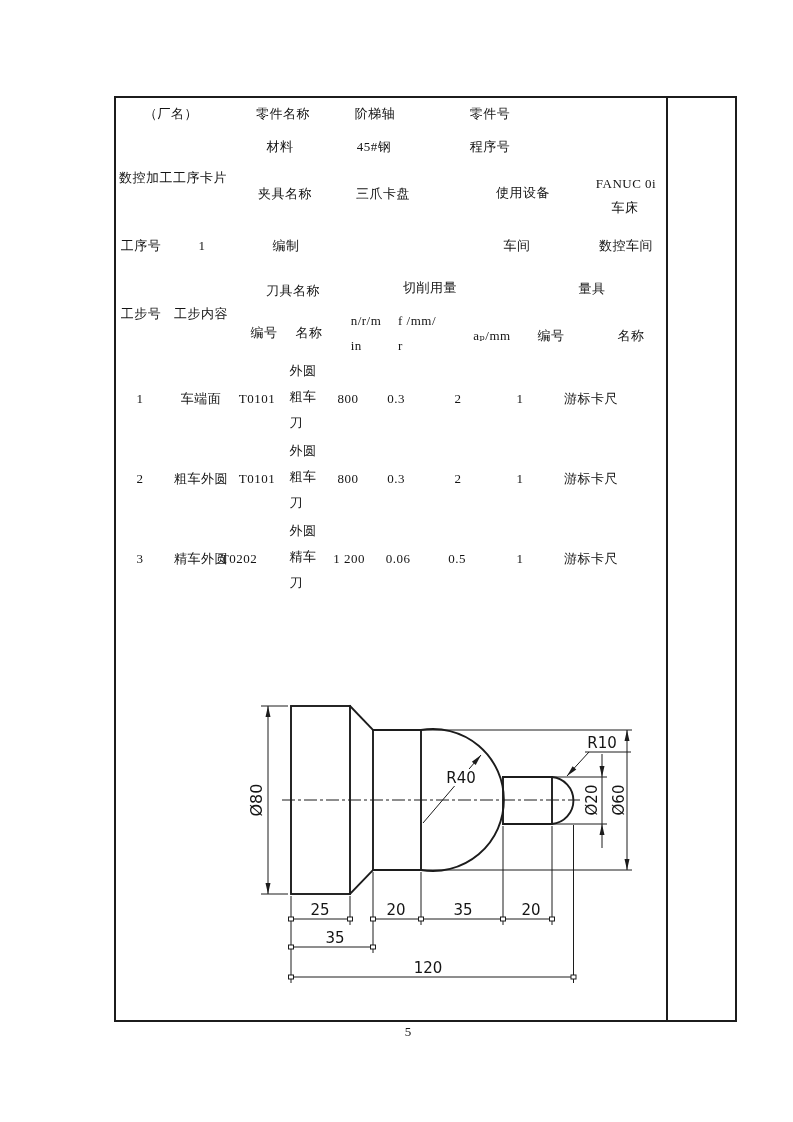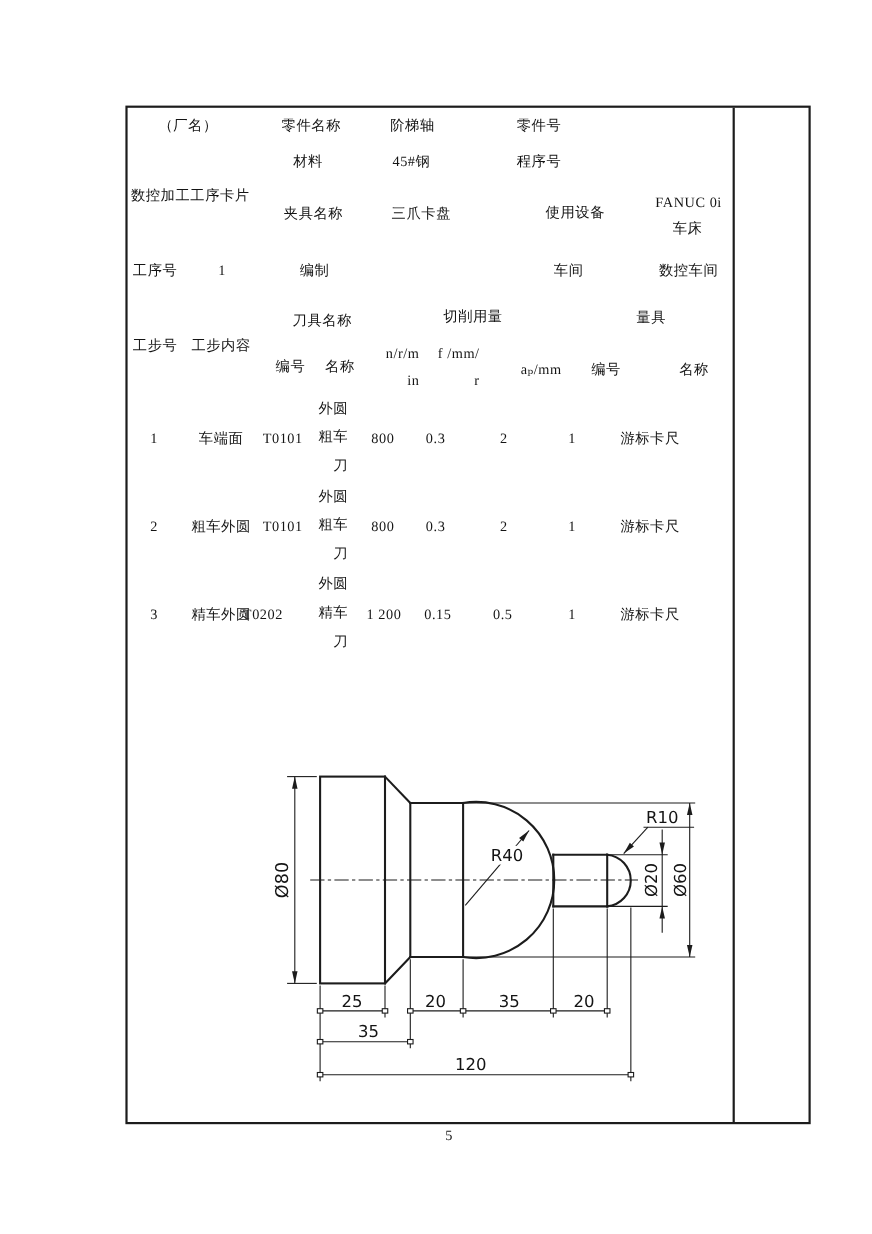--- a/index.html
+++ b/index.html
@@ -5,21 +5,21 @@
   html,body{margin:0;padding:0;background:#ffffff;}
   #page{
     position:relative;width:793px;height:1122px;background:#ffffff;overflow:hidden;
     font-family:"Liberation Serif","DejaVu Serif",serif;color:#141414;
   }
   .box{position:absolute;left:114px;top:96px;width:619px;height:922px;border:2px solid #1c1c1c;}
   .divider{position:absolute;left:550px;top:0;width:0;height:100%;border-left:2px solid #1c1c1c;}
   .t{
     position:absolute;transform:translateX(-50%);
     font-size:13px;line-height:1.18;letter-spacing:0.5px;
-    white-space:pre-line;text-align:right;
+    white-space:pre-line;text-align:left;
   }
   .ml{line-height:26px;}
   .mh{line-height:25px;}
   .task{
     position:absolute;left:118px;top:604px;width:545px;
     font-size:19px;line-height:34px;letter-spacing:0.5px;
     white-space:pre-line;text-align:left;
   }
   .pageno{position:absolute;left:408px;top:1024px;transform:translateX(-50%);font-size:13px;}
   svg{position:absolute;left:230px;top:690px;}
@@ -104,21 +104,21 @@
   </div>
 
   <div>
     <div class="t" style="left:140px;top:551px">3</div>
     <div class="t" style="left:201px;top:551px">精车外圆</div>
     <div class="t" style="left:239px;top:551px">T0202</div>
     <div class="t ml" style="left:303px;top:518px">外圆
 精车
 刀</div>
     <div class="t" style="left:349px;top:551px">1 200</div>
-    <div class="t" style="left:398px;top:551px">0.15</div>
+    <div class="t" style="left:398px;top:551px">0.06</div>
     <div class="t" style="left:457px;top:551px">0.5</div>
     <div class="t" style="left:520px;top:551px">1</div>
     <div class="t" style="left:591px;top:551px">游标卡尺</div>
   </div>
 
 
   <svg width="420" height="310" viewBox="0 0 420 310">
 
     <line class="cl" x1="52" y1="110" x2="350" y2="110"></line>
 

